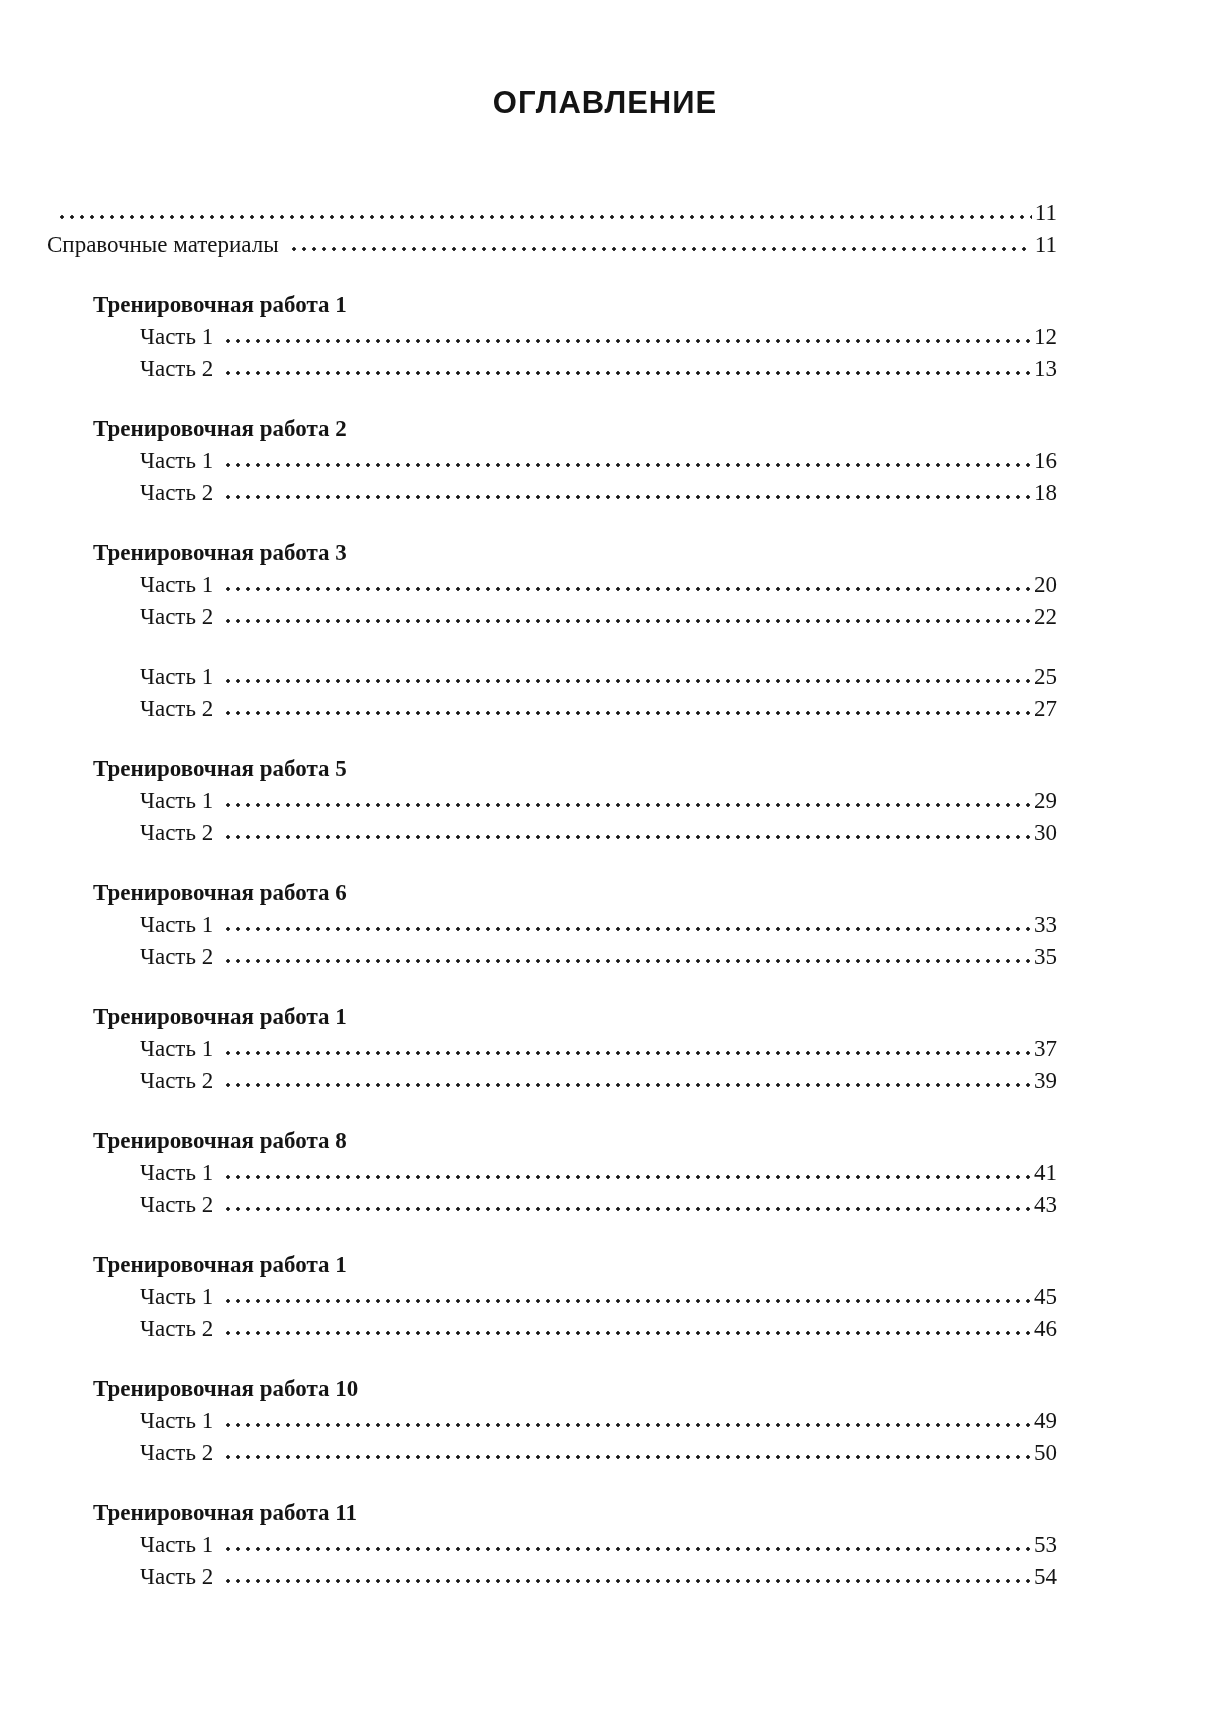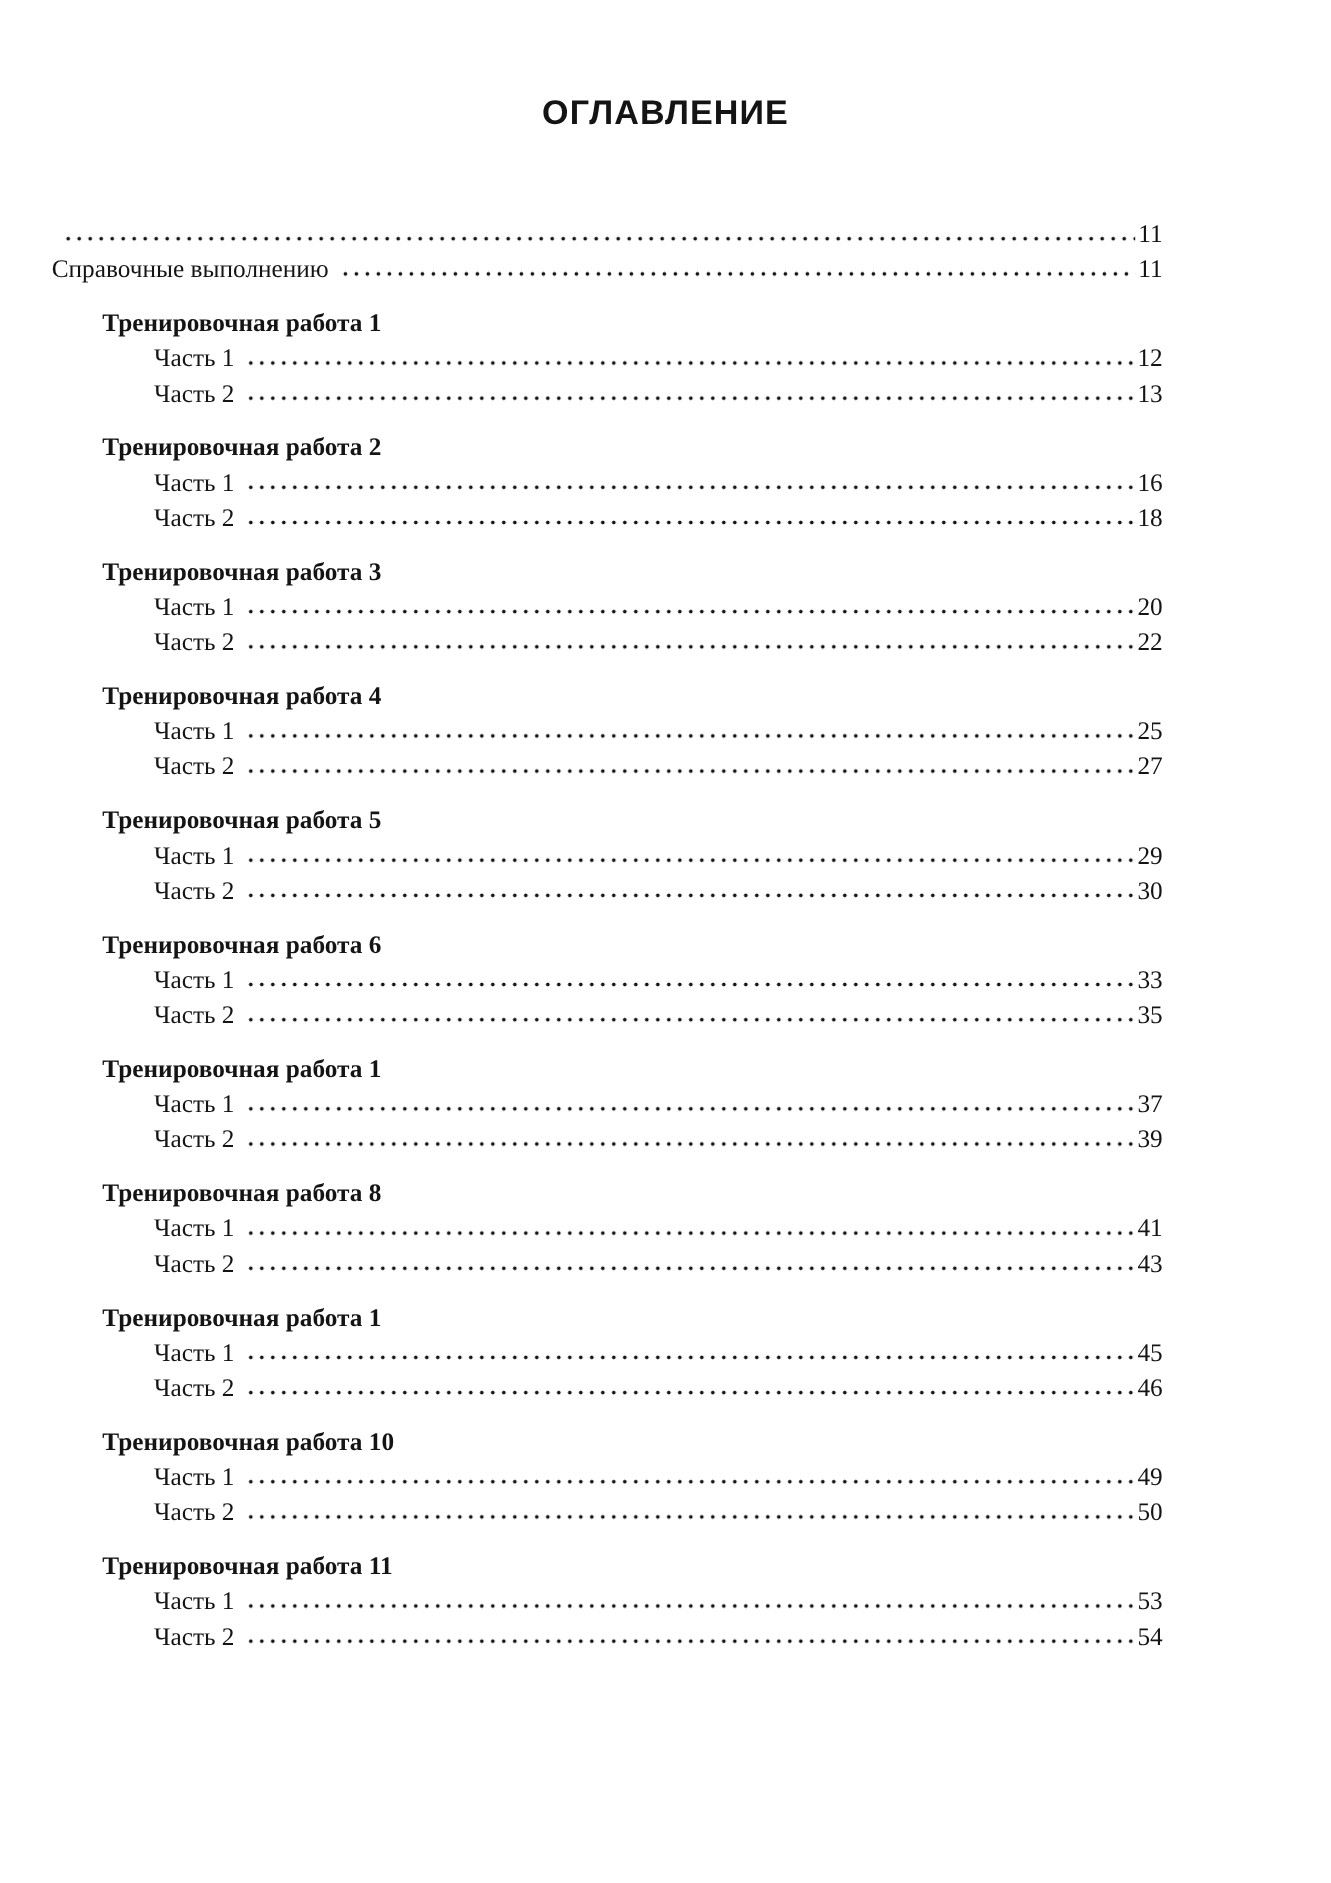--- a/index.html
+++ b/index.html
@@ -47,21 +47,21 @@
     background-position: left 2px bottom 7px;
     min-width: 30px;
   }
   .pagenum {
     white-space: nowrap;
   }
   #sections {
     margin-top: 10px;
   }
   .section {
-    margin-top: 17px;
+    margin-top: 28px;
   }
   .section-title {
     font-weight: bold;
     font-size: 23px;
     line-height: 32px;
     padding-left: 46px;
     white-space: nowrap;
   }
   .part-row {
     padding-left: 93px;
@@ -73,21 +73,21 @@
 <div class="page">
   <h1 class="doc-title">ОГЛАВЛЕНИЕ</h1>
   <div>
     <div id="top-entries">
   <div class="row top-row bold">
     <span class="leader"></span>
     <span class="pagenum">11</span>
   </div>
 
   <div class="row top-row">
-    <span class="label">Справочные выполнению</span>
+    <span class="label">Справочные материалы</span>
     <span class="leader"></span>
     <span class="pagenum">11</span>
   </div>
 </div>
     <div id="sections">
   <div class="section">
     <div class="section-title">Тренировочная работа 1</div>
     <div class="parts">
   <div class="row part-row">
     <span class="label">Часть 1</span>
@@ -131,21 +131,20 @@
 
   <div class="row part-row">
     <span class="label">Часть 2</span>
     <span class="leader"></span>
     <span class="pagenum">22</span>
   </div>
 </div>
   </div>
 
   <div class="section">
-    <div class="section-title">Тренировочная работа 4</div>
     <div class="parts">
   <div class="row part-row">
     <span class="label">Часть 1</span>
     <span class="leader"></span>
     <span class="pagenum">25</span>
   </div>
 
   <div class="row part-row">
     <span class="label">Часть 2</span>
     <span class="leader"></span>

